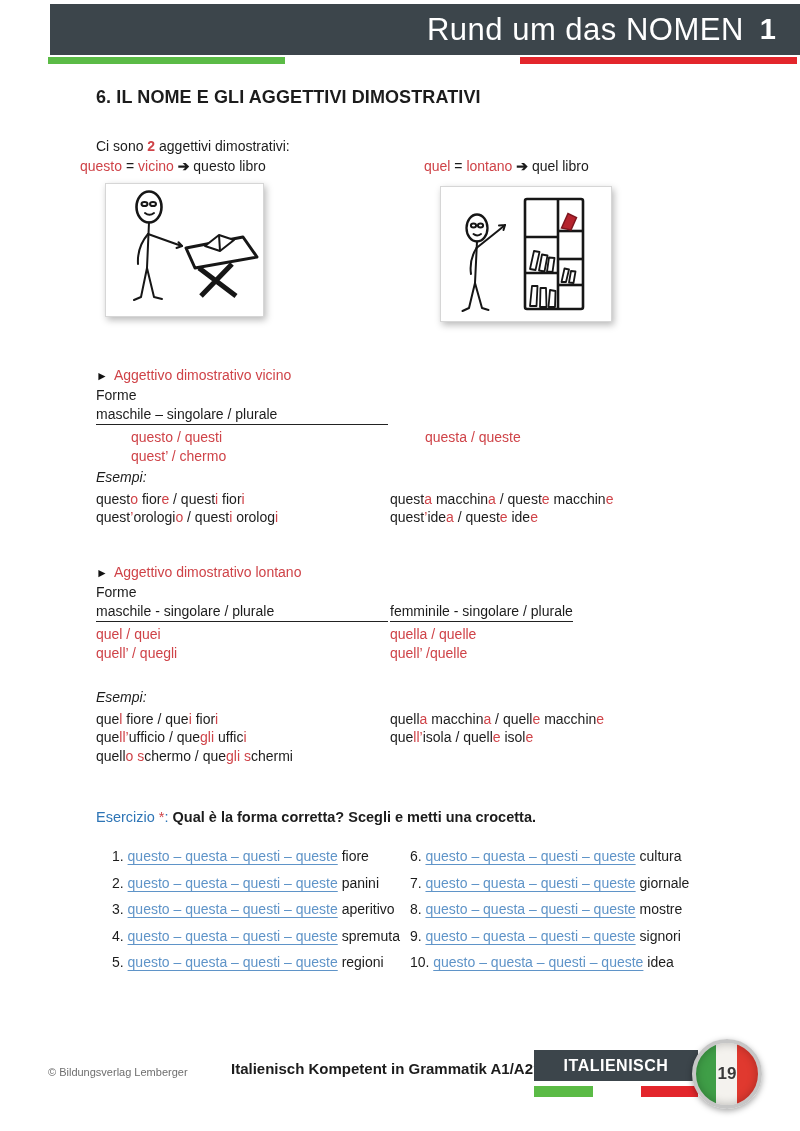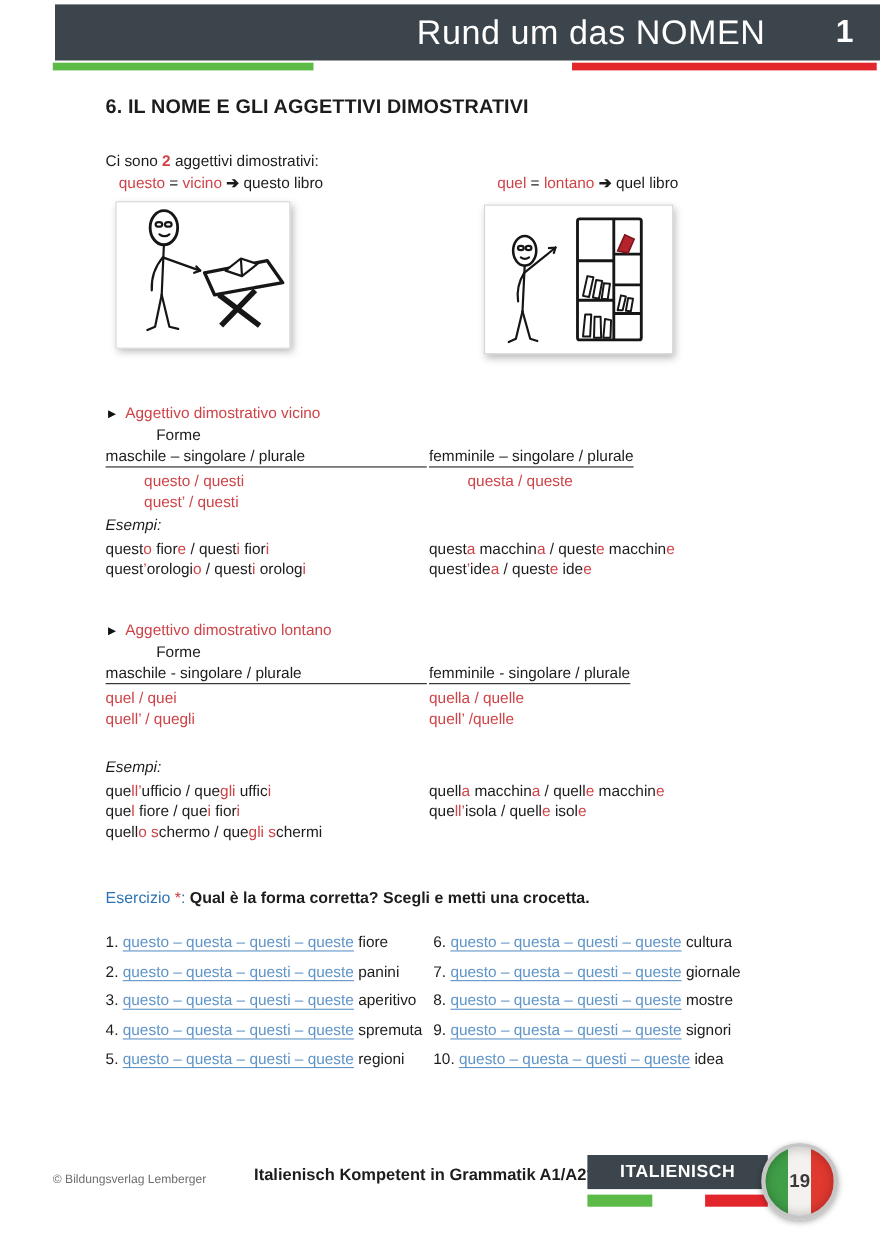--- a/index.html
+++ b/index.html
@@ -11,49 +11,49 @@
     --light-blue:#5f94c8;
     --gray:#6e6e6e;
   }
   html,body{margin:0;padding:0;background:#fff;}
   .page{
     position:relative;width:800px;height:1131px;background:#fff;overflow:hidden;
     font-family:"Liberation Sans",sans-serif;color:#1c1c1c;font-size:14px;
   }
   
   .header-bar{position:absolute;left:50px;top:4px;width:750px;height:51px;background:var(--dark);
-    display:flex;align-items:center;justify-content:flex-end;padding-right:24px;box-sizing:border-box;gap:48px;}
+    display:flex;align-items:center;justify-content:flex-end;padding-right:24px;box-sizing:border-box;}
   .header-title{color:#fff;font-size:31px;font-weight:300;letter-spacing:0.5px;white-space:nowrap;}
   .header-num{color:#fff;font-size:29px;font-weight:700;margin-left:16px;}
   .bar{position:absolute;height:7px;top:57px;}
   .bar.green{left:48px;width:237px;background:var(--green);}
   .bar.red{left:520px;width:277px;background:var(--flag-red);}
   
   .abs{position:absolute;}
   .section-title{left:96px;top:87px;font-size:18px;font-weight:700;letter-spacing:0.1px;}
   .line{line-height:18.5px;}
   .c-red{color:var(--text-red);}
   .c-blue{color:var(--blue);}
   .seg-b{font-weight:700;}
   .two-col{display:flex;}
   .col-l{width:294px;flex:0 0 294px;}
   .col-r{flex:1;}
   .red-row{color:var(--text-red);}
   .tbl-head-l{border-bottom:1px solid #222;padding-bottom:1px;width:292px;}
   .tbl-head-r{display:inline-block;border-bottom:1px solid #222;padding-bottom:1px;}
   .blk-head .tri{color:#111;font-size:12px;margin-right:6px;}
   .blk-head .hd{color:var(--text-red);}
-  .forme{margin-top:0.5px;margin-left:46px;}
+  .forme{margin-top:0.5px;}
   .esempi-h{font-style:italic;margin-bottom:3px;}
   
   .pic{position:absolute;background:#fff;border:1px solid #d6d6d6;box-shadow:2px 3px 7px rgba(0,0,0,0.28);}
   .pic svg{display:block;}
   
   .ex-head{left:96px;top:808px;font-size:14.5px;}
-  .ex-list{left:96px;top:847px;width:644px;}
+  .ex-list{left:112px;top:847px;width:644px;}
   .ex-col{display:inline-block;vertical-align:top;}
   .ex-col.left{width:294px;}
   .ex-item{margin-bottom:7.5px;line-height:19px;white-space:nowrap;}
   .ex-opts{color:var(--light-blue);text-decoration:underline;text-underline-offset:3px;}
   .ex-num{color:#1c1c1c;}
   
   .footer-copy{left:48px;top:1066px;font-size:11px;color:var(--gray);}
   .footer-book{left:231px;top:1060px;font-size:15px;font-weight:700;}
   .footer-box{left:534px;top:1050px;width:164px;height:31px;background:var(--dark);color:#fff;
     display:flex;align-items:center;justify-content:center;font-size:16px;font-weight:700;letter-spacing:0.5px;}
@@ -75,21 +75,21 @@
   <div class="header-bar">
     <span class="header-title">Rund um das NOMEN</span>
     <span class="header-num">1</span>
   </div>
   <div class="bar green"></div>
   <div class="bar red"></div>
 
   <div class="abs section-title">6. IL NOME E GLI AGGETTIVI DIMOSTRATIVI</div>
 
   <div class="abs line" style="left:96px;top:137px;"><span>Ci sono </span><span class="c-red seg-b">2</span><span> aggettivi dimostrativi:</span></div>
-  <div class="abs two-col" style="left:108px;top:157px;width:644px;">
+  <div class="abs two-col" style="left:80px;top:157px;width:644px;">
     <div class="line" style="flex:0 0 344px;"><span class="c-red">questo</span><span> = </span><span class="c-red">vicino</span><span> </span><span class="seg-b">➔</span><span> questo libro</span></div>
     <div class="line"><span class="c-red">quel</span><span> = </span><span class="c-red">lontano</span><span> </span><span class="seg-b">➔</span><span> quel libro</span></div>
   </div>
 
   <div class="pic" style="left:105px;top:183px;width:157px;height:132px;">
     <svg width="157" height="132" viewBox="0 0 157 132">
       <g fill="none" stroke="#161616" stroke-width="2" stroke-linecap="round" stroke-linejoin="round">
         <ellipse cx="43" cy="23" rx="12.5" ry="15.5" stroke-width="2.6"></ellipse>
         <ellipse cx="38.5" cy="20" rx="3" ry="2.1"></ellipse>
         <ellipse cx="47" cy="20" rx="3" ry="2.1"></ellipse>
@@ -151,26 +151,25 @@
 
   <div class="abs" style="left:96px;top:366px;width:644px;">
     <div class="line blk-head">
       <span class="tri">►</span><span class="hd">Aggettivo dimostrativo vicino</span>
     </div>
     <div class="line forme">Forme</div>
     <div class="two-col">
       <div class="col-l">
           <div class="line tbl-head-l">maschile – singolare / plurale</div>
         </div>
-      <div class="col-r"><span class="line tbl-head-r">femminile – singolare / plurale</span></div>
     </div>
     <div class="two-col" style="margin-top:3px;margin-left:35px;">
       <div class="col-l">
         <div class="line red-row">questo / questi</div>
-        <div class="line red-row">quest’ / questi</div>
+        <div class="line red-row">quest’ / chermo</div>
       </div>
       <div class="col-r">
         <div class="line red-row">questa / queste</div>
       </div>
     </div>
   </div>
 
   <div class="abs" style="left:96px;top:468px;width:644px;">
     <div class="line esempi-h">Esempi:</div>
     <div class="two-col">
@@ -205,22 +204,22 @@
         <div class="line red-row">quella / quelle</div>
         <div class="line red-row">quell’ /quelle</div>
       </div>
     </div>
   </div>
 
   <div class="abs" style="left:96px;top:688px;width:644px;">
     <div class="line esempi-h">Esempi:</div>
     <div class="two-col">
       <div class="col-l">
+        <div class="line"><span>que</span><span class="c-red">l</span><span> fiore / que</span><span class="c-red">i</span><span> fior</span><span class="c-red">i</span></div>
         <div class="line"><span>que</span><span class="c-red">ll’</span><span>ufficio / que</span><span class="c-red">gli</span><span> uffic</span><span class="c-red">i</span></div>
-        <div class="line"><span>que</span><span class="c-red">l</span><span> fiore / que</span><span class="c-red">i</span><span> fior</span><span class="c-red">i</span></div>
         <div class="line"><span>quell</span><span class="c-red">o</span><span> </span><span class="c-red">s</span><span>chermo / que</span><span class="c-red">gli</span><span> </span><span class="c-red">s</span><span>chermi</span></div>
       </div>
       <div class="col-r">
         <div class="line"><span>quell</span><span class="c-red">a</span><span> macchin</span><span class="c-red">a</span><span> / quell</span><span class="c-red">e</span><span> macchin</span><span class="c-red">e</span></div>
         <div class="line"><span>que</span><span class="c-red">ll’</span><span>isola / quell</span><span class="c-red">e</span><span> isol</span><span class="c-red">e</span></div>
       </div>
     </div>
   </div>
 
   <div class="abs ex-head line"><span class="c-blue">Esercizio</span><span class="c-red"> *</span><span class="c-blue">: </span><span class="seg-b">Qual è la forma corretta? Scegli e metti una crocetta.</span></div>

